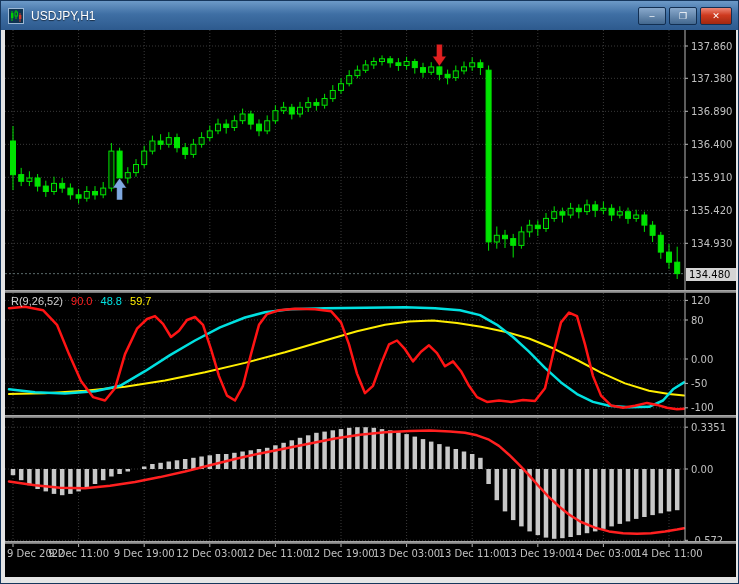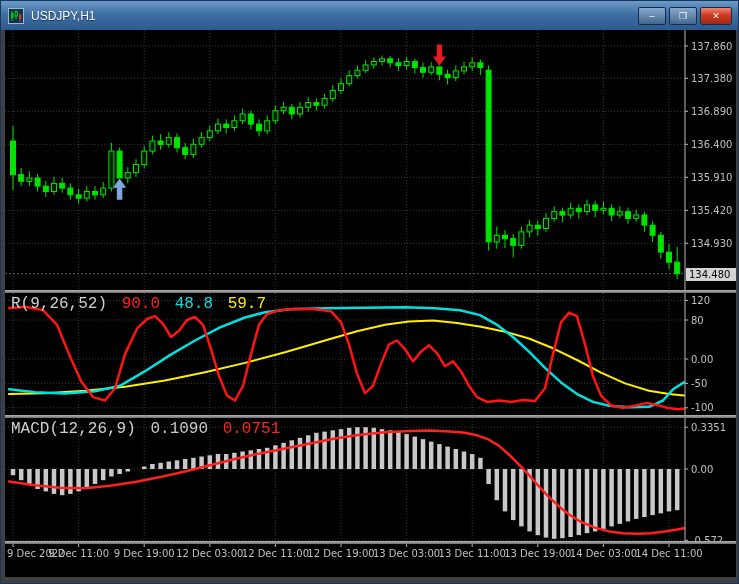--- a/index.html
+++ b/index.html
@@ -1,30 +1,30 @@
 <!DOCTYPE html>
 <html><head>
 <meta charset="utf-8">
 <style>
   html,body{margin:0;padding:0;background:#ffffff;}
-  .window{position:relative;width:739px;height:584px;background:#404040;font-family:"Liberation Sans",sans-serif;overflow:hidden;box-sizing:border-box;border:1px solid #16365c;}
+  .window{position:relative;width:739px;height:584px;background:#e5e5e5;font-family:"Liberation Sans",sans-serif;overflow:hidden;box-sizing:border-box;border:1px solid #16365c;}
   .titlebar{position:absolute;left:0;top:0;width:739px;height:29px;background:linear-gradient(#6d9ac8 0%,#3f6fa4 45%,#2d5a8e 100%);display:flex;align-items:center;box-sizing:border-box;padding-left:7px;}
   .title-icon-wrap{width:16px;height:16px;display:inline-block;}
   .title-text{color:#ffffff;font-size:12px;margin-left:7px;text-shadow:0 1px 1px rgba(0,0,0,.55);}
   .win-controls{position:absolute;right:8px;top:6px;display:flex;gap:3px;}
   .win-btn{width:26px;height:16px;display:flex;align-items:center;justify-content:center;color:#ffffff;font-size:9px;line-height:1;border:1px solid #122f52;border-radius:2px;background:linear-gradient(#89a9cc,#43688f);cursor:default;}
   .win-btn.close{width:30px;background:linear-gradient(#ee8877 0%,#cf3a1f 45%,#a02810 100%);}
   .client{position:absolute;left:4px;top:29px;width:731px;height:547px;background:#000000;overflow:hidden;}
   .client svg.canvas{position:absolute;left:0;top:0;}
   .client svg text{font-family:"DejaVu Sans",sans-serif;font-size:10px;fill:#c0c0c0;}
   .sep{position:absolute;left:0;width:731px;height:3px;background:linear-gradient(#b4b4b4,#6e6e6e);z-index:3;}
   .ohlc{position:absolute;left:6px;top:2px;z-index:4;font-size:11px;color:#dcdcdc;white-space:nowrap;}
   .ohlc span{margin-right:5px;}
   .ohlc .dd{color:#a8a8a8;font-size:8px;vertical-align:2px;}
-  .ind-row{position:absolute;left:6px;z-index:4;font-size:16px;color:#d0d0d0;white-space:nowrap;font-family:Liberation Mono, monospace;}
+  .ind-row{position:absolute;left:6px;z-index:4;font-size:11px;color:#d0d0d0;white-space:nowrap;}
   .ind-row span{margin-right:5px;}
   .c-red{color:#ff2020;}
   .c-aqua{color:#00e0e0;}
   .c-yellow{color:#ffee00;}
   .c-silver{color:#c8c8c8;}
   .price-box{position:absolute;left:681px;width:50px;height:13px;z-index:5;background:#d4d4d4;color:#000000;font-family:"DejaVu Sans",sans-serif;font-size:10px;line-height:13px;padding-left:3px;box-sizing:border-box;}
 </style>
 </head>
 <body>
 
@@ -410,21 +410,16 @@
     <div class="sep" style="top:511px"></div>
 
 
     <div class="ind-row" style="top:265px">
       <span>R(9,26,52)</span>
       <span class="c-red">90.0</span>
       <span class="c-aqua">48.8</span>
       <span class="c-yellow">59.7</span>
     </div>
 
-    <div class="ind-row" style="top:390px">
-      <span>MACD(12,26,9)</span>
-      <span class="c-silver">0.1090</span>
-      <span class="c-red">0.0751</span>
-    </div>
 
     <div class="price-box" style="top: 238px;">134.480</div>
   </div>
 </div>
 
 </body></html>

